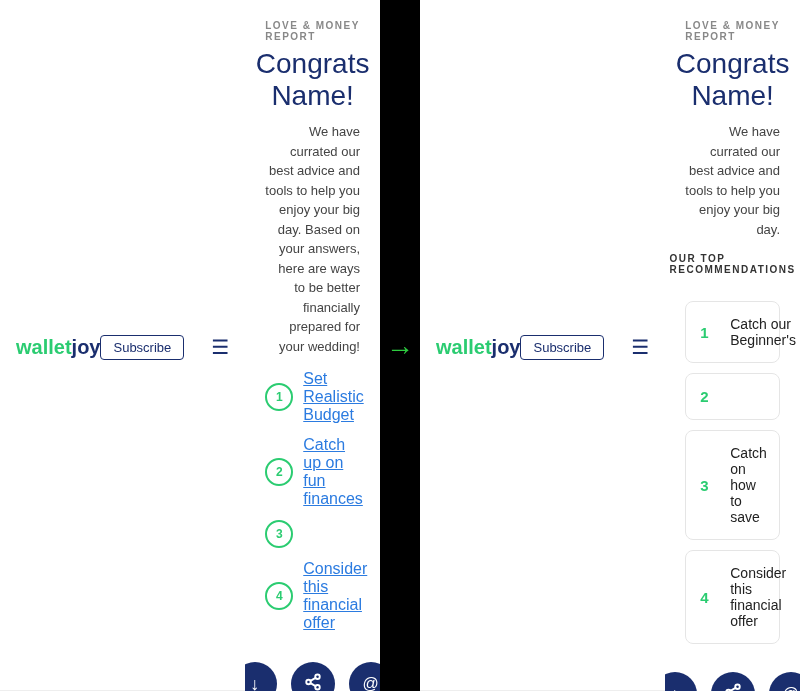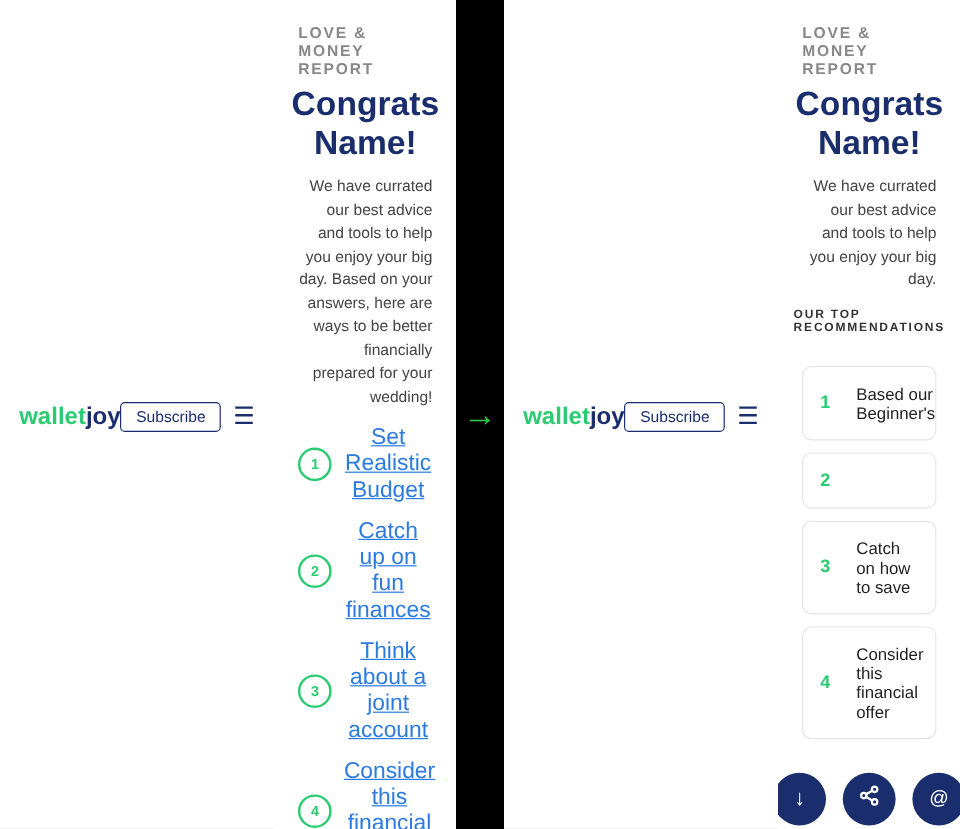--- a/index.html
+++ b/index.html
@@ -46,21 +46,21 @@
     .logo {
       font-size: 20px;
       font-weight: 700;
     }
     .logo-wallet { color: #2bcc71; }
     .logo-joy { color: #1a2e6e; }
 
     .header-right {
       display: flex;
       align-items: center;
-      gap: 10px;
+      gap: 27px;
     }
     .subscribe-btn {
       border: 1.5px solid #1a2e6e;
       background: transparent;
       color: #1a2e6e;
       padding: 4px 12px;
       border-radius: 4px;
       font-size: 13px;
       cursor: pointer;
       font-weight: 500;
@@ -76,31 +76,31 @@
     .content {
       flex: 1;
       overflow-y: auto;
       padding: 20px 20px 10px;
       display: flex;
       flex-direction: column;
       align-items: center;
     }
 
     .report-label {
-      font-size: 13px;
+      font-size: 10px;
       font-weight: 700;
       letter-spacing: 1.5px;
       color: #888;
       text-transform: uppercase;
       margin-bottom: 6px;
     }
 
     .congrats-title {
       font-size: 28px;
-      font-weight: 700;
+      font-weight: 400;
       color: #1a2e6e;
       margin-bottom: 10px;
       text-align: center;
     }
 
     .subtitle-text {
       font-size: 13px;
       color: #444;
       text-align: right;
       line-height: 1.5;
@@ -127,24 +127,23 @@
       display: flex;
       align-items: center;
       justify-content: center;
       font-size: 12px;
       font-weight: 700;
       color: #2bcc71;
       flex-shrink: 0;
     }
     .list-link {
       color: #2b7be0;
-      font-size: 19px;
+      font-size: 16px;
       text-decoration: underline;
       cursor: pointer;
-      text-align: center;
     }
 
     
     .action-buttons {
       display: flex;
       gap: 14px;
       margin-bottom: 18px;
     }
     .action-btn {
       width: 44px;
@@ -239,21 +238,20 @@
       <li>
         <div class="circle-num">1</div>
         <span class="list-link">Set Realistic Budget</span>
       </li>
       <li>
         <div class="circle-num">2</div>
         <span class="list-link">Catch up on fun finances</span>
       </li>
       <li>
         <div class="circle-num">3</div>
-        <span class="list-link">Think about a joint account</span>
       </li>
       <li>
         <div class="circle-num">4</div>
         <span class="list-link">Consider this financial offer</span>
       </li>
     </ul>
 
     <div class="action-buttons">
       <button class="action-btn">
         <span>↓</span>
@@ -333,21 +331,21 @@
   <div class="content">
     <div class="report-label">LOVE &amp; MONEY REPORT</div>
     <div class="congrats-title">Congrats Name!</div>
     <div class="subtitle-text">We have currated our best advice and tools to help you enjoy your big day.</div>
 
     <div class="recommendations-label">OUR TOP RECOMMENDATIONS</div>
 
     <ul class="rec-list">
       <li class="rec-item">
         <span class="rec-num">1</span>
-        <span class="rec-text">Based our Beginner's</span>
+        <span class="rec-text">Catch our Beginner's</span>
       </li>
       <li class="rec-item">
         <span class="rec-num">2</span>
       </li>
       <li class="rec-item">
         <span class="rec-num">3</span>
         <span class="rec-text">Catch on how to save</span>
       </li>
       <li class="rec-item">
         <span class="rec-num">4</span>

